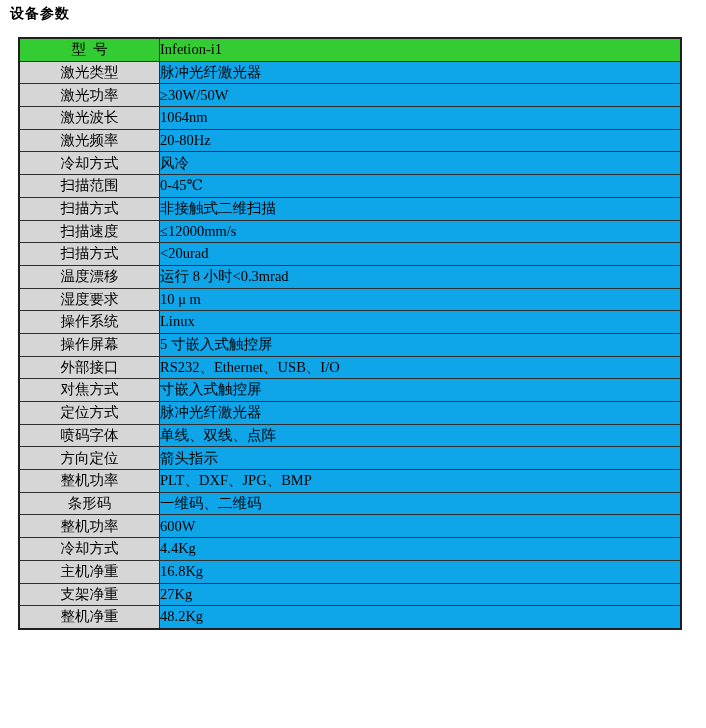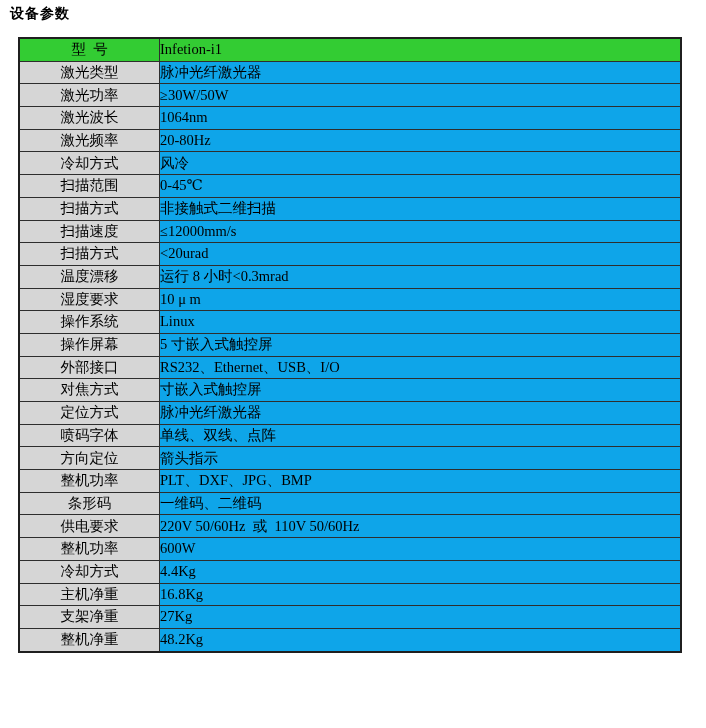--- a/index.html
+++ b/index.html
@@ -138,24 +138,20 @@
       </tr>
       <tr>
         <td class="label-cell">整机功率</td>
         <td class="value-cell">PLT、DXF、JPG、BMP</td>
       </tr>
       <tr>
         <td class="label-cell">条形码</td>
         <td class="value-cell">一维码、二维码</td>
       </tr>
       <tr>
-        <td class="label-cell">供电要求</td>
-        <td class="value-cell">220V 50/60Hz  或  110V 50/60Hz</td>
-      </tr>
-      <tr>
         <td class="label-cell">整机功率</td>
         <td class="value-cell">600W</td>
       </tr>
       <tr>
         <td class="label-cell">冷却方式</td>
         <td class="value-cell">4.4Kg</td>
       </tr>
       <tr>
         <td class="label-cell">主机净重</td>
         <td class="value-cell">16.8Kg</td>

